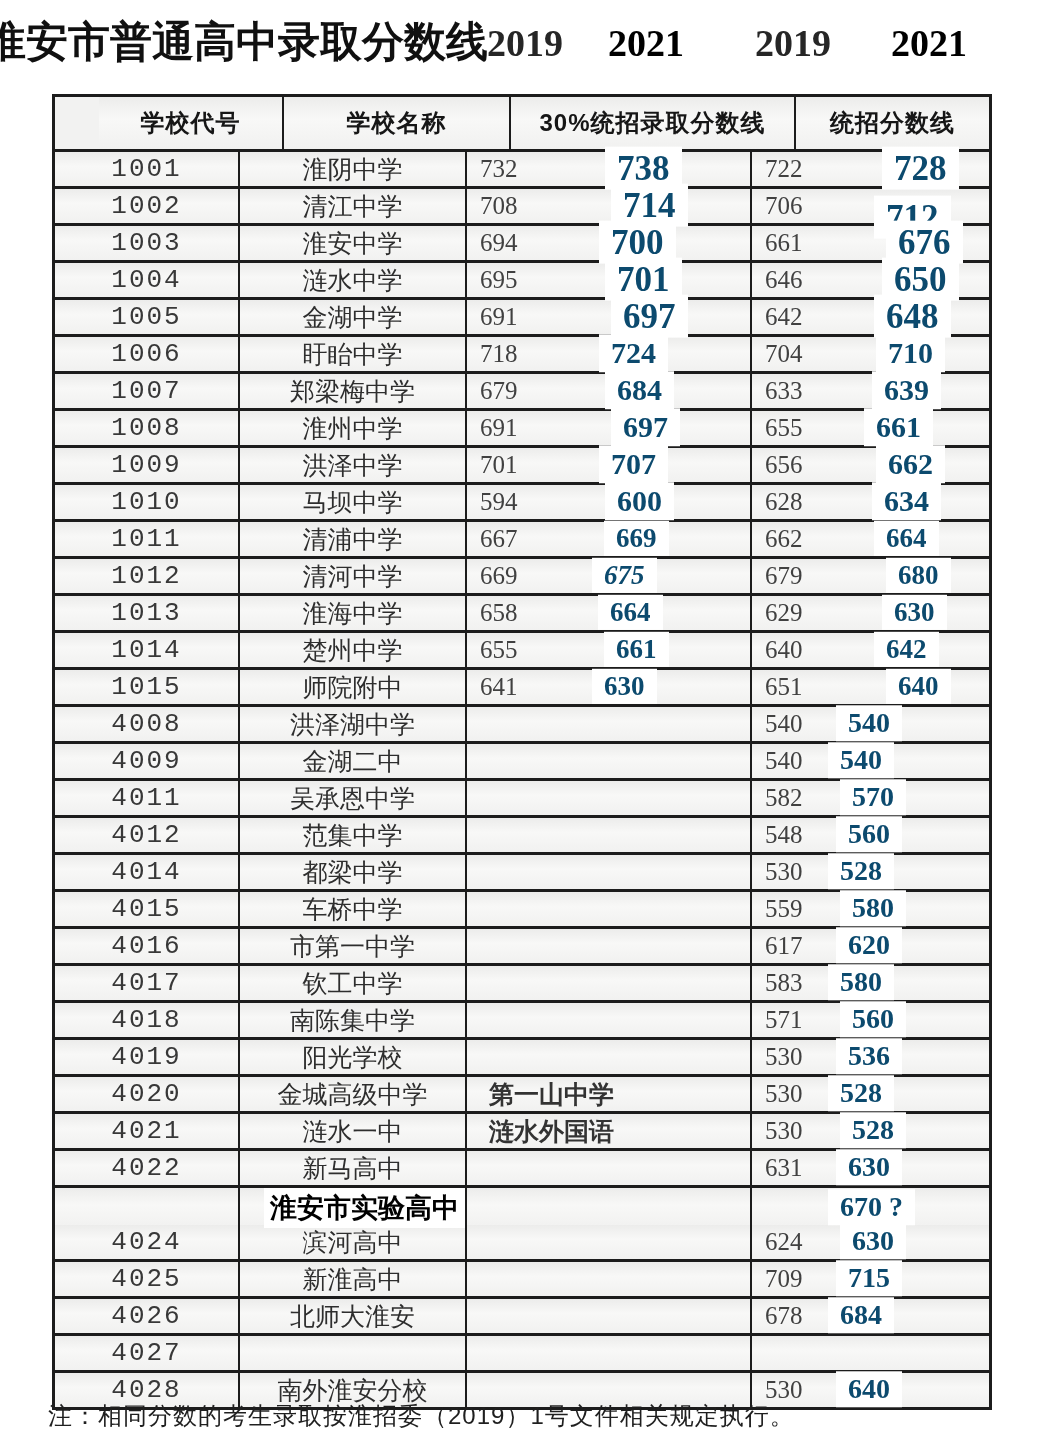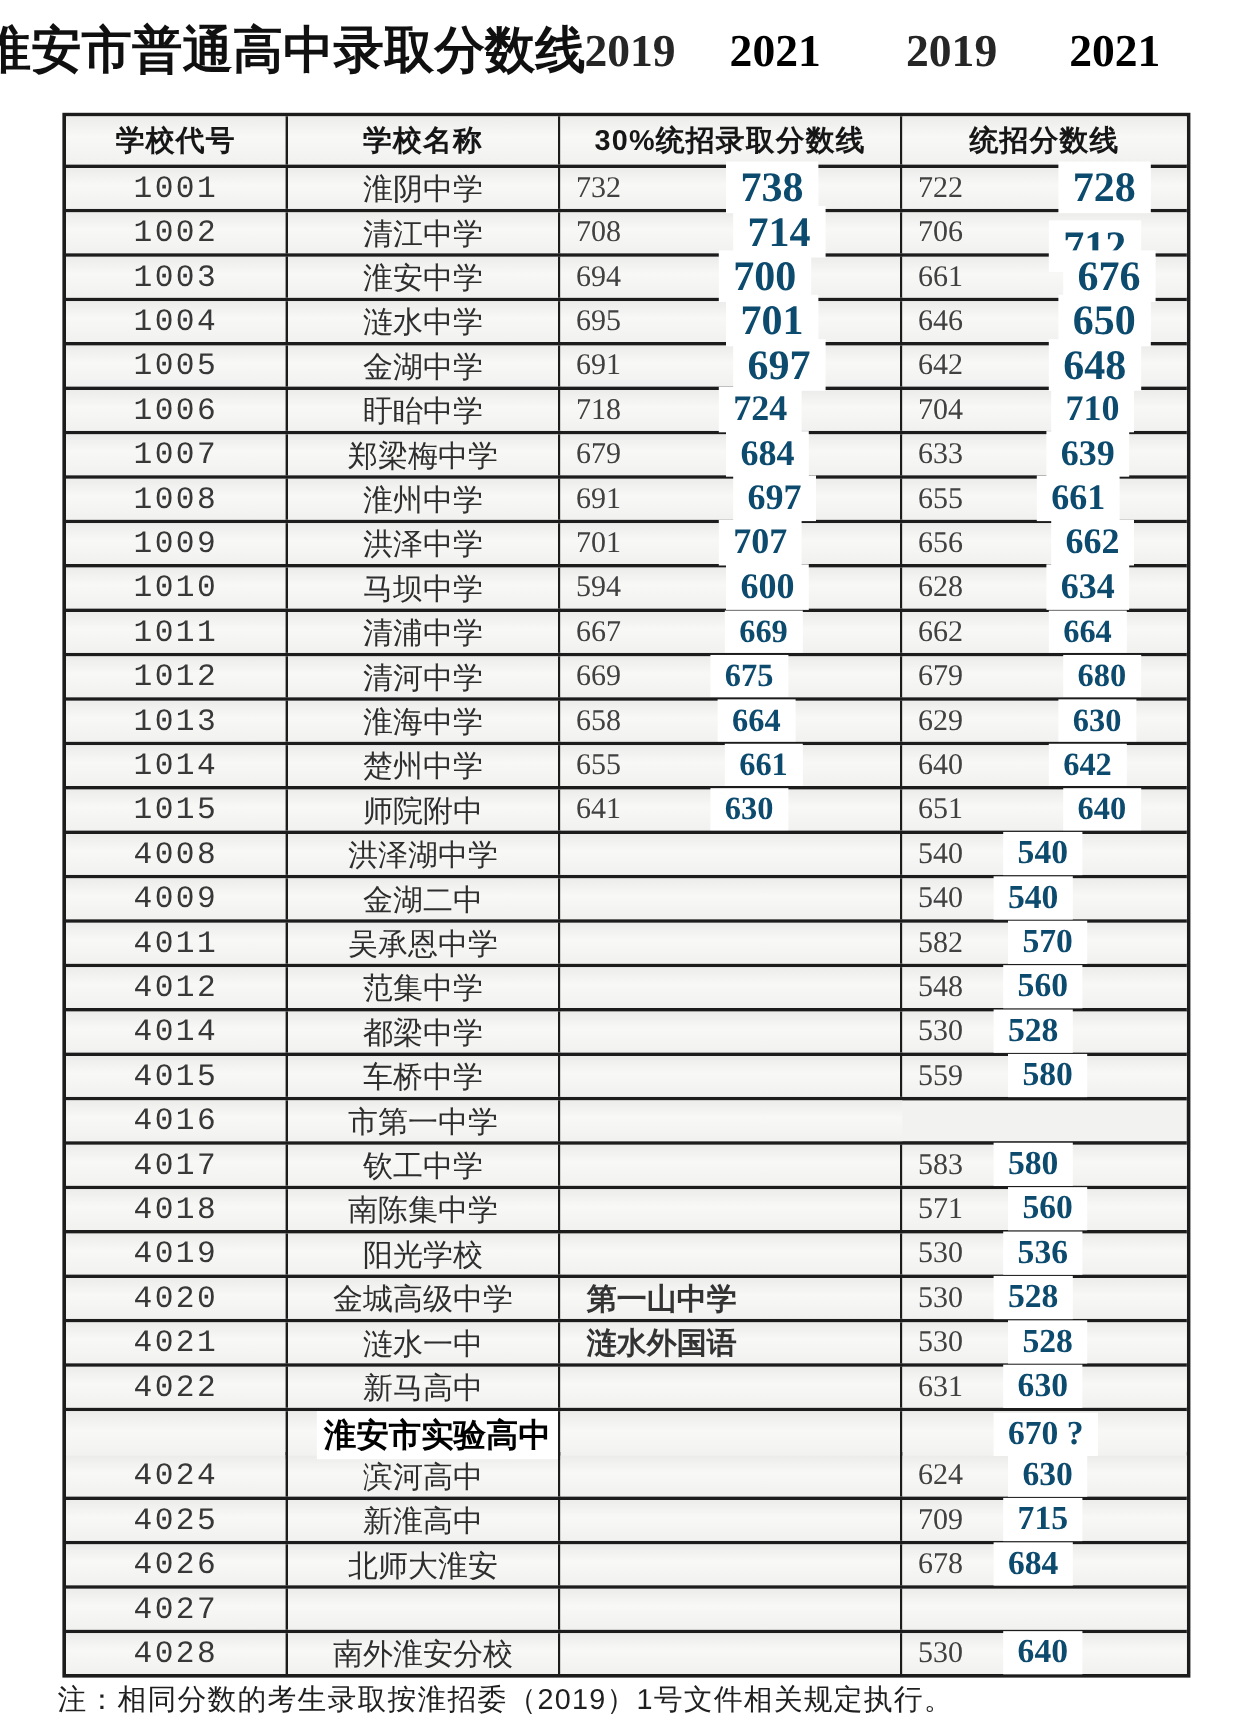--- a/index.html
+++ b/index.html
@@ -33,21 +33,21 @@
     position:absolute;left:52px;top:94px;width:940px;
     border:3px solid #1c1c1c;
     box-sizing:border-box;
     background:#f2f2f1;
   }
   .hrow,.row{
     display:grid;
     grid-template-columns:185px 227px 285px 1fr;
     box-sizing:border-box;
   }
-  .hrow{height:40px;}
+  .hrow{height:52px;padding-left:44px;}
   .row{height:37px;border-top:3px solid #1c1c1c;}
   .cell{
     position:relative;
     border-right:2px solid #1c1c1c;
     display:flex;align-items:center;justify-content:center;
     background:linear-gradient(180deg,#ececeb 0%,#f8f8f7 42%,#f1f1f0 100%);
     overflow:visible;
   }
   .cell:last-child{border-right:none;}
   .hcell{
@@ -295,21 +295,21 @@
         </div>
         <div class="row t-md">
           <div class="cell c1">
             <span class="code-text">1012</span>
           </div>
           <div class="cell c2">
             <span class="name-text">清河中学</span>
           </div>
           <div class="cell c3">
             <span class="v19">669</span>
-            <span class="v21" style="transform: translateY(-52%); margin-left: -6px;">675</span>
+            <span class="v21" style="transform: translateY(-52%); margin-left: -6px; font-style: italic;">675</span>
           </div>
           <div class="cell c4">
             <span class="v19">679</span>
             <span class="v21" style="transform: translateY(-52%); margin-left: 8px;">680</span>
           </div>
         </div>
         <div class="row t-md">
           <div class="cell c1">
             <span class="code-text">1013</span>
           </div>
@@ -436,20 +436,24 @@
           </div>
         </div>
         <div class="row t-sm">
           <div class="cell c1">
             <span class="code-text">4016</span>
           </div>
           <div class="cell c2">
             <span class="name-text">市第一中学</span>
           </div>
           <div class="cell c3"></div>
+          <div class="cell c4">
+            <span class="v19">617</span>
+            <span class="v21" style="transform: translateY(-52%); margin-left: 4px;">620</span>
+          </div>
         </div>
         <div class="row t-sm">
           <div class="cell c1">
             <span class="code-text">4017</span>
           </div>
           <div class="cell c2">
             <span class="name-text">钦工中学</span>
           </div>
           <div class="cell c3"></div>
           <div class="cell c4">

